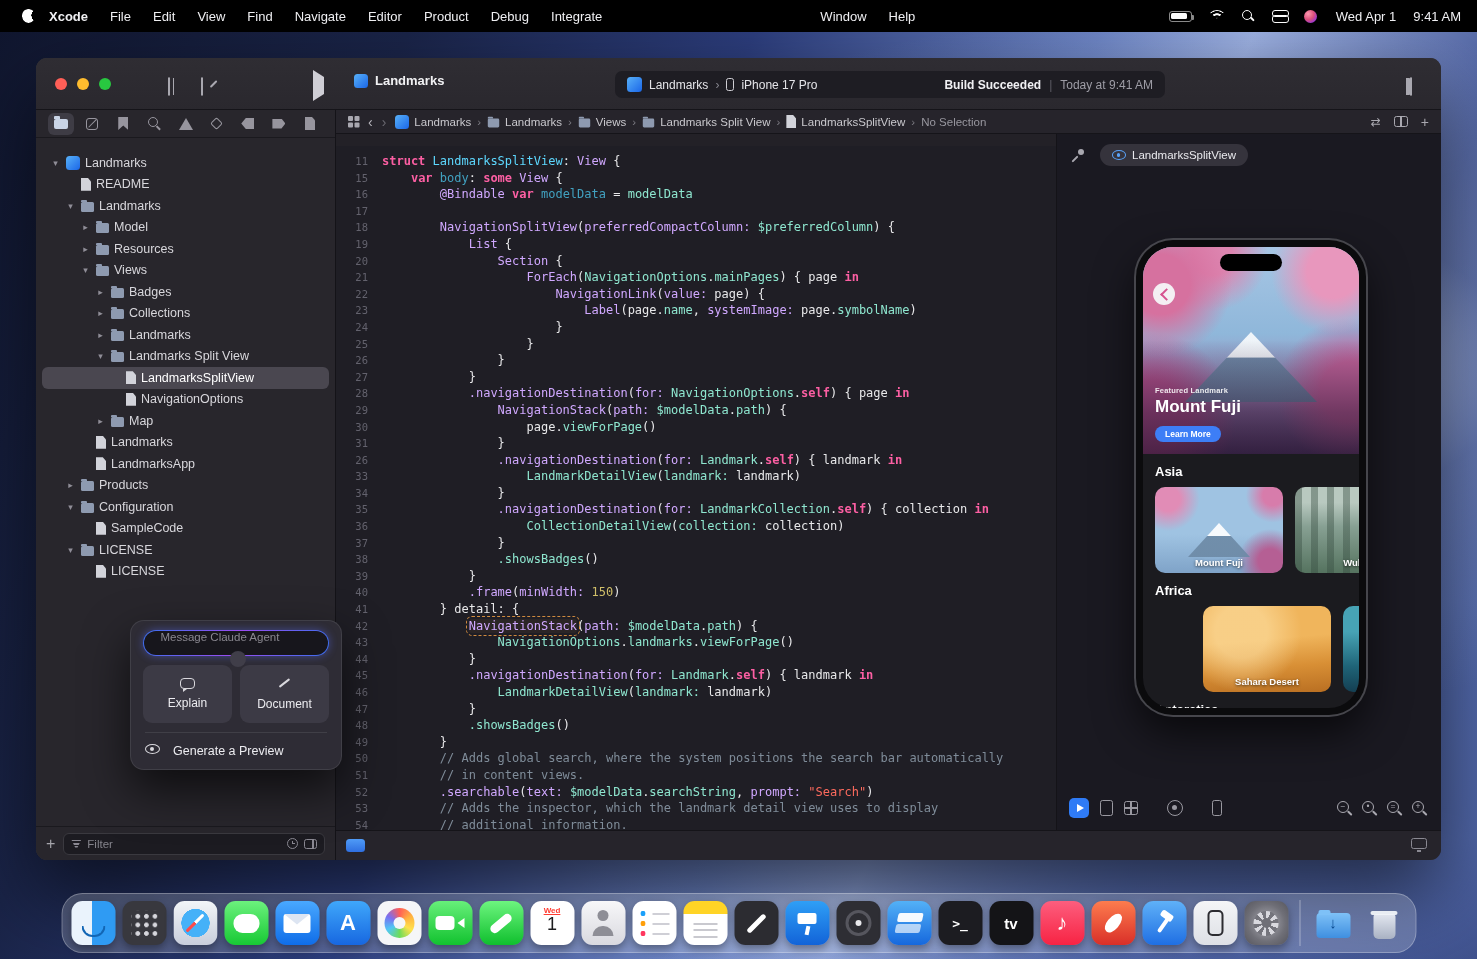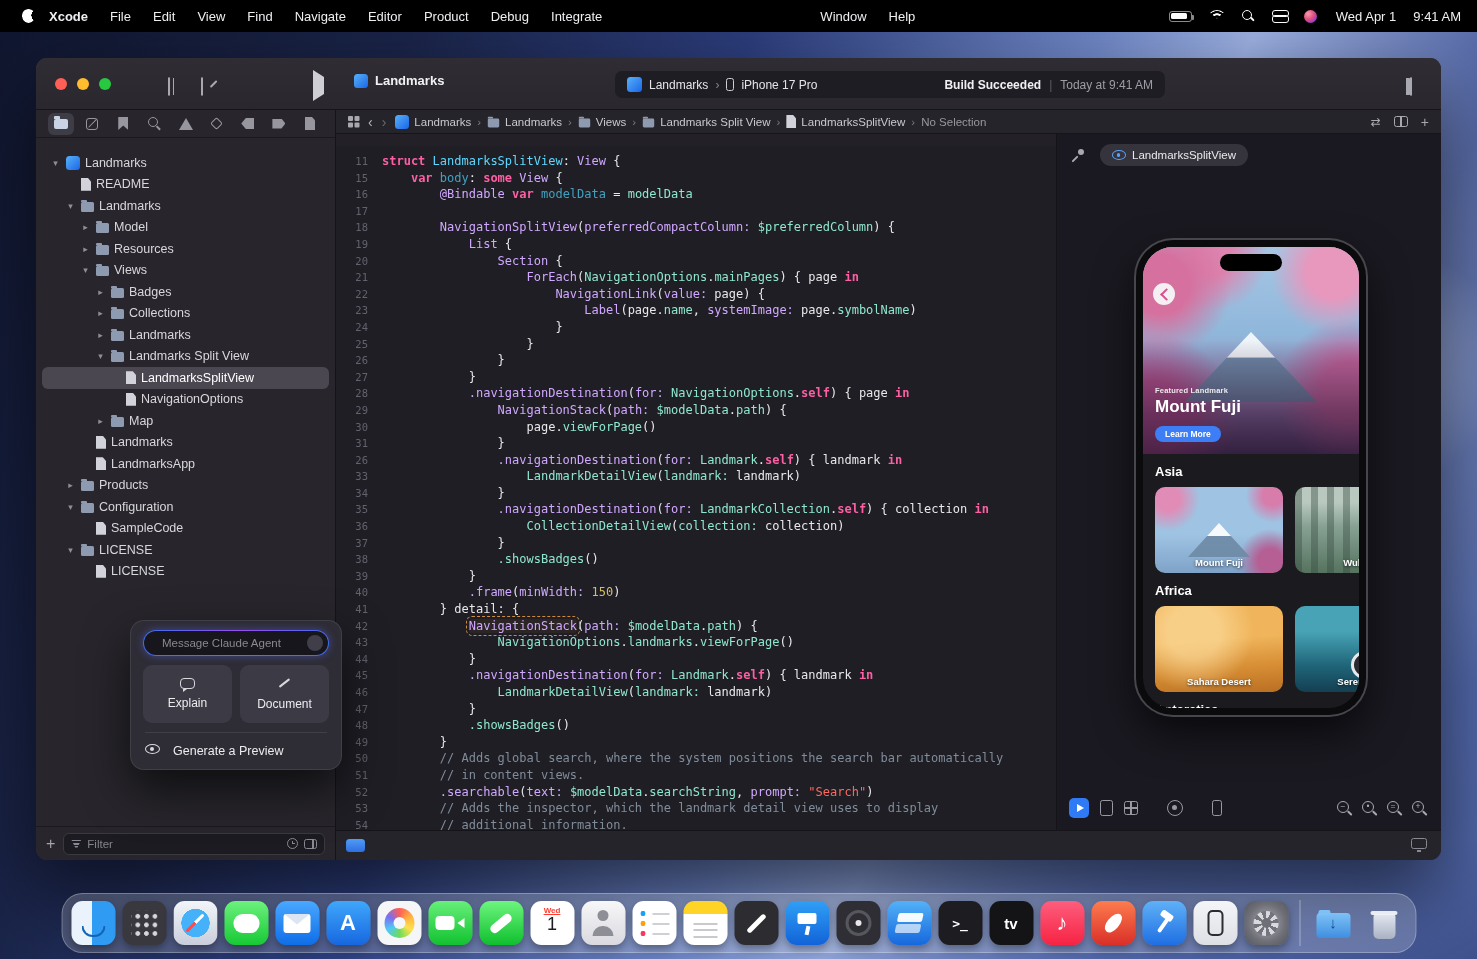--- a/index.html
+++ b/index.html
@@ -166,21 +166,21 @@
   .hero-eyebrow{font-size:7.5px;font-weight:600;color:rgba(255,255,255,.88);letter-spacing:.2px;}
   .hero-title{font-size:17px;font-weight:700;margin:2px 0 6px;}
   .hero-btn{display:inline-block;background:#3d7ef6;border-radius:9px;font-size:8.5px;font-weight:600;padding:3px 10px;}
   .psec{font-size:13px;font-weight:700;margin:10px 0 8px 12px;}
   .prow{display:flex;gap:12px;padding-left:12px;overflow:hidden;}
   .pcard{width:128px;height:86px;border-radius:10px;position:relative;flex:0 0 auto;overflow:hidden;}
   .plabel{position:absolute;bottom:5px;left:0;right:0;text-align:center;font-size:9.5px;font-weight:600;text-shadow:0 1px 3px rgba(0,0,0,.7);}
   .ck-fuji{background:radial-gradient(circle at 10% 14%,#e18cb6 0 12px,transparent 32px),radial-gradient(circle at 92% 10%,#d77cab 0 10px,transparent 27px),radial-gradient(circle at 90% 86%,#b55f94 0 12px,transparent 32px),linear-gradient(180deg,#9fc3e2 0 55%,#7fa3c8 100%);}
   .ck-fuji::after{content:"";position:absolute;left:50%;bottom:16px;transform:translateX(-50%);width:62px;height:34px;background:linear-gradient(180deg,#fff 0 38%,#6d8aa6 39%);clip-path:polygon(50% 0,100% 100%,0 100%);opacity:.92;}
   .ck-wuling{background:repeating-linear-gradient(90deg,rgba(52,74,62,.4) 0 7px,rgba(0,0,0,0) 7px 16px),linear-gradient(180deg,#b9c9c0 0 18%,#87a093 46%,#55735f 100%);}
-  .ck-sahara{background:radial-gradient(circle at 30% 30%,rgba(255,228,170,.55) 0 26px,transparent 60px),linear-gradient(175deg,#f0b55c 0 40%,#d88f35 70%,#b96f22 100%);}
+  .ck-sahara{background:radial-gradient(circle at 30% 30%,rgba(255,228,170,.55) 0 26px,transparent 60px),linear-gradient(175deg,#f0b55c 0 40%,#d88f35 70%,#b96f22 100%);margin-left:48px;}
   .ck-serengeti{background:linear-gradient(180deg,#47a3b5 0 30%,#1f6478 70%,#143f52 100%);}
   .ck-serengeti::after{content:"";position:absolute;right:34%;top:52%;width:22px;height:22px;border-radius:50%;background:#2a2a2e;border:3px solid #e8e8ec;}
   .canvas-foot{position:absolute;left:12px;bottom:12px;display:flex;align-items:center;gap:11px;}
   .ic-live{width:20px;height:20px;background:#2f7bf6;border-radius:5px;position:relative;}
   .ic-live::after{content:"";position:absolute;left:7.5px;top:5.5px;width:0;height:0;border-top:4.5px solid transparent;border-bottom:4.5px solid transparent;border-left:7px solid #fff;}
   .ic-docplay{width:13px;height:16px;border:1.4px solid #9a99a1;border-radius:2.5px;}
   .ic-gridc{width:14px;height:14px;border:1.4px solid #9a99a1;border-radius:2.5px;position:relative;}
   .ic-gridc::before{content:"";position:absolute;left:5.2px;top:0;bottom:0;width:1.4px;background:#9a99a1;}
   .ic-gridc::after{content:"";position:absolute;top:5.2px;left:0;right:0;height:1.4px;background:#9a99a1;}
   .ic-vary{width:16px;height:16px;border:1.4px solid #9a99a1;border-radius:50%;position:relative;margin-left:18px;}
@@ -189,21 +189,21 @@
   .canvas-zoom{position:absolute;right:12px;bottom:12px;display:flex;align-items:center;gap:7px;}
   .zoom{width:18px;height:18px;position:relative;color:#a9a8b0;}
   .zoom::before{content:"";position:absolute;left:1px;top:1px;width:10px;height:10px;border:1.4px solid #a9a8b0;border-radius:50%;}
   .zoom::after{content:"";position:absolute;left:11px;top:11.5px;width:5.5px;height:1.5px;background:#a9a8b0;transform:rotate(45deg);border-radius:1px;}
   .zoom i{position:absolute;left:2px;top:0px;width:10px;text-align:center;font-style:normal;font-size:8.5px;line-height:13px;}
 
   
   .agent{position:absolute;left:94px;top:562px;width:212px;height:150px;background:#2e2c35;border:1px solid rgba(255,255,255,.09);border-radius:14px;box-shadow:0 20px 46px rgba(0,0,0,.65);z-index:10;padding:9px 12px;}
   .agent-input{height:26px;border-radius:13px;border:1.2px solid transparent;
     background:linear-gradient(#17161c,#17161c) padding-box,linear-gradient(110deg,#3b6ff0,#9a4df0,#3b6ff0) border-box;
-    box-shadow:0 0 8px rgba(90,110,255,.45);display:flex;align-items:center;padding:0 5px 0 18px;gap:8px;}
+    box-shadow:0 0 8px rgba(90,110,255,.45);display:flex;align-items:center;padding:0 5px 0 8px;gap:8px;flex-direction:column;}
   .agent-input input{flex:1;background:none;border:none;outline:none;font-size:11.5px;color:#ddd;font-family:inherit;min-width:0;}
   .agent-input input::placeholder{color:#8a8890;}
   .send-dot{width:16px;height:16px;border-radius:50%;background:#403e49;flex:0 0 auto;}
   .agent-tiles{display:flex;gap:8px;margin-top:9px;}
   .tile{flex:1;height:58px;background:#3c3a45;border-radius:9px;display:flex;flex-direction:column;align-items:center;justify-content:center;gap:7px;color:#ececf0;font-size:12px;}
   .ic-bubble{width:15px;height:11px;border:1.5px solid #d9d8dd;border-radius:4px;position:relative;}
   .ic-bubble::after{content:"";position:absolute;left:2px;bottom:-3.5px;width:0;height:0;border-top:3.5px solid #d9d8dd;border-right:4px solid transparent;}
   .ic-pencil{width:15px;height:13px;position:relative;}
   .ic-pencil::before{content:"";position:absolute;left:1px;top:5px;width:13px;height:2.2px;background:#d9d8dd;transform:rotate(-38deg);border-radius:1px;}
   .agent-div{height:1px;background:rgba(255,255,255,.09);margin:9px 2px;}

